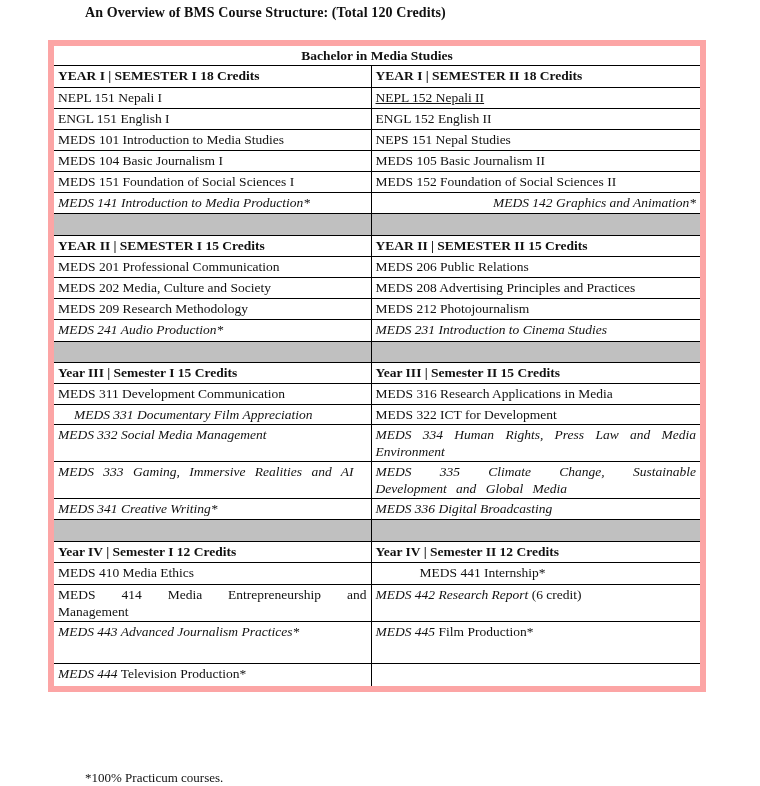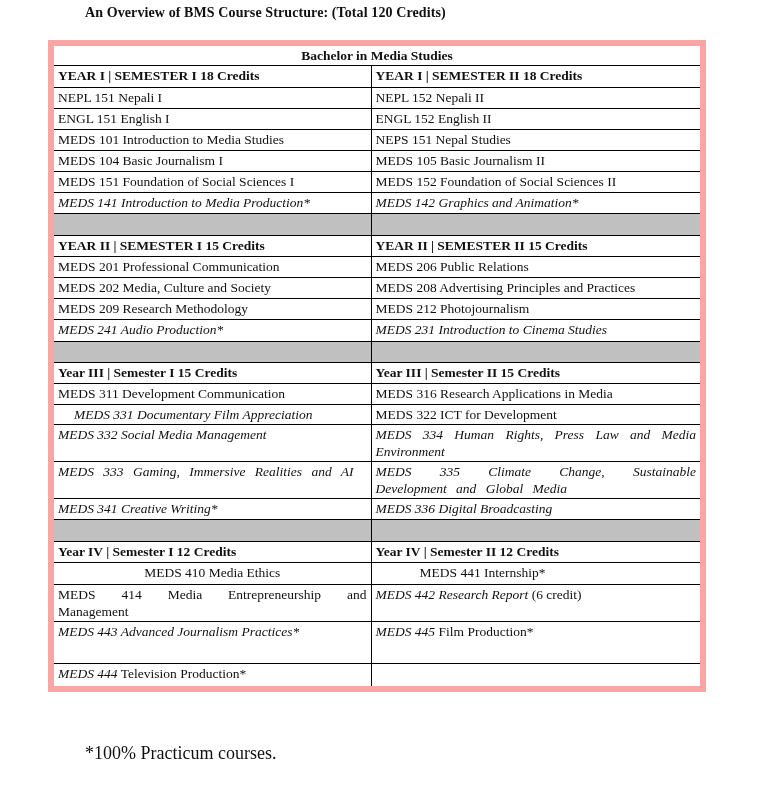--- a/index.html
+++ b/index.html
@@ -28,22 +28,22 @@
     line-height: 17px;
     box-sizing: border-box;
     overflow: hidden;
   }
   th { text-align: left; font-weight: bold; }
   td.caption-cell { text-align: center; font-weight: bold; height: 22px; }
   td.justify { text-align: justify; word-spacing: 6px; }
   td.spacer { padding: 0; }
   em { font-style: italic; }
   .footnote {
-    position: absolute; left: 85px; top: 743px;
-    font-size: 18px;
+    position: absolute; left: 85px; top: 770px;
+    font-size: 13px;
     text-align: center;
   }
 </style>
 </head>
 <body>
 
 <div class="page">
   <div class="doc-title">An Overview of BMS Course Structure: (Total 120 Credits)</div>
 
   <table class="course-table">
@@ -54,41 +54,41 @@
     <tbody id="table-body">
       <tr>
         <td colspan="2" class="caption-cell">Bachelor in Media Studies</td>
       </tr>
     <tr>
           <th style="height: 22px;">YEAR I | SEMESTER I 18 Credits</th>
           <th style="height: 22px;">YEAR I | SEMESTER II 18 Credits</th>
         </tr>
         <tr>
           <td style="height: 21px;"><span>NEPL 151 Nepali I</span></td>
-          <td style="height: 21px;"><span>NEPL 152 Nepali II</span></td>
+          <td style="height: 21px; text-decoration: underline;"><span>NEPL 152 Nepali II</span></td>
         </tr>
         <tr>
           <td style="height: 21px;"><span>ENGL 151 English I</span></td>
           <td style="height: 21px;"><span>ENGL 152 English II</span></td>
         </tr>
         <tr>
           <td style="height: 21px;"><span>MEDS 101 Introduction to Media Studies</span></td>
           <td style="height: 21px;"><span>NEPS 151 Nepal Studies</span></td>
         </tr>
         <tr>
           <td style="height: 21px;"><span>MEDS 104 Basic Journalism I</span></td>
           <td style="height: 21px;"><span>MEDS 105 Basic Journalism II</span></td>
         </tr>
         <tr>
           <td style="height: 21px;"><span>MEDS 151 Foundation of Social Sciences I</span></td>
           <td style="height: 21px;"><span>MEDS 152 Foundation of Social Sciences II</span></td>
         </tr>
         <tr>
           <td style="height: 21px;"><em>MEDS 141 Introduction to Media Production*</em></td>
-          <td style="height: 21px;"><em>MEDS 142 Graphics and Animation*</em></td>
+          <td style="height: 21px; text-align: right;"><em>MEDS 142 Graphics and Animation*</em></td>
         </tr>
         <tr>
           <td class="spacer" style="height: 22px; background: rgb(192, 192, 192);"></td>
           <td class="spacer" style="height: 22px; background: rgb(192, 192, 192);"></td>
         </tr>
         <tr>
           <th style="height: 21px;">YEAR II | SEMESTER I 15 Credits</th>
           <th style="height: 21px;">YEAR II | SEMESTER II 15 Credits</th>
         </tr>
         <tr>
@@ -137,21 +137,21 @@
         </tr>
         <tr>
           <td class="spacer" style="height: 22px; background: rgb(192, 192, 192);"></td>
           <td class="spacer" style="height: 22px; background: rgb(192, 192, 192);"></td>
         </tr>
         <tr>
           <th style="height: 21px;">Year IV | Semester I 12 Credits</th>
           <th style="height: 21px;">Year IV | Semester II 12 Credits</th>
         </tr>
         <tr>
-          <td style="height: 22px; text-align: center;"><span>MEDS 410 Media Ethics</span></td>
+          <td style="height: 22px;"><span>MEDS 410 Media Ethics</span></td>
           <td style="height: 22px; padding-left: 48px;"><span>MEDS 441 Internship*</span></td>
         </tr>
         <tr>
           <td class="justify" style="height: 35px;"><span>MEDS 414 Media Entrepreneurship and Management</span></td>
           <td style="height: 35px;"><em>MEDS 442 Research Report</em><span> (6 credit)</span></td>
         </tr>
         <tr>
           <td style="height: 42px;"><em>MEDS 443 Advanced Journalism Practices*</em></td>
           <td style="height: 42px;"><em>MEDS 445</em><span> Film Production*</span></td>
         </tr>

